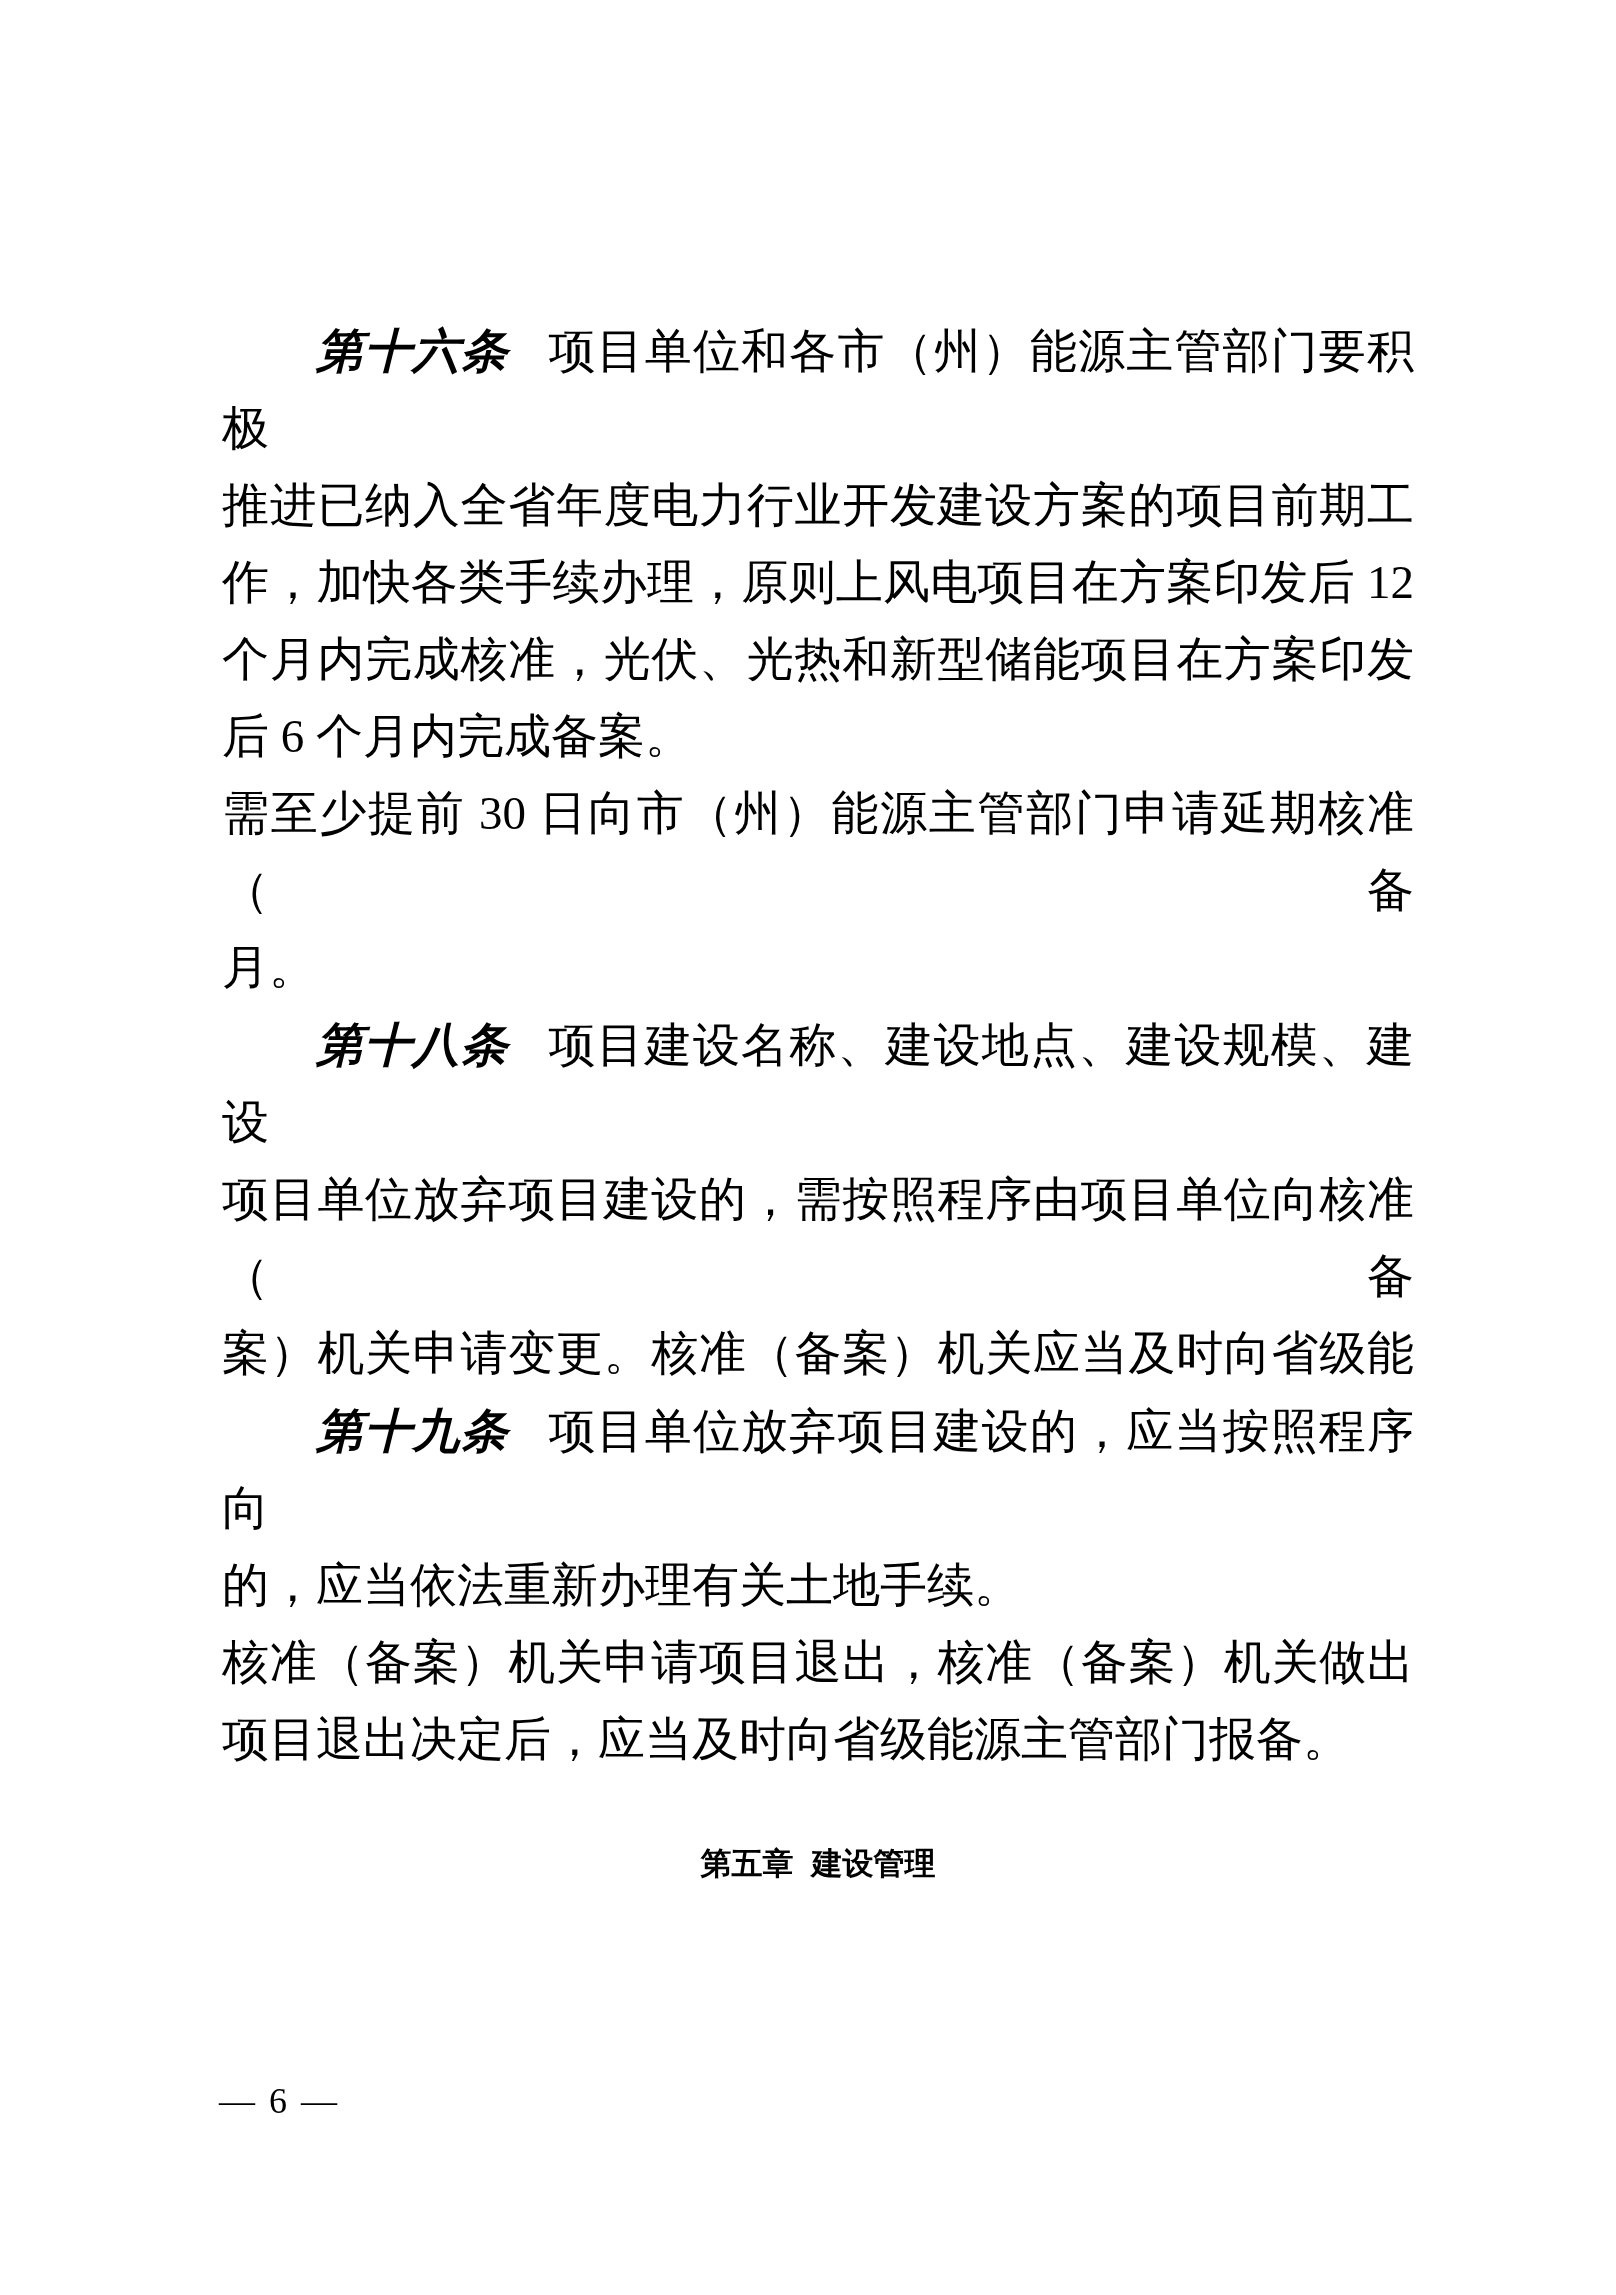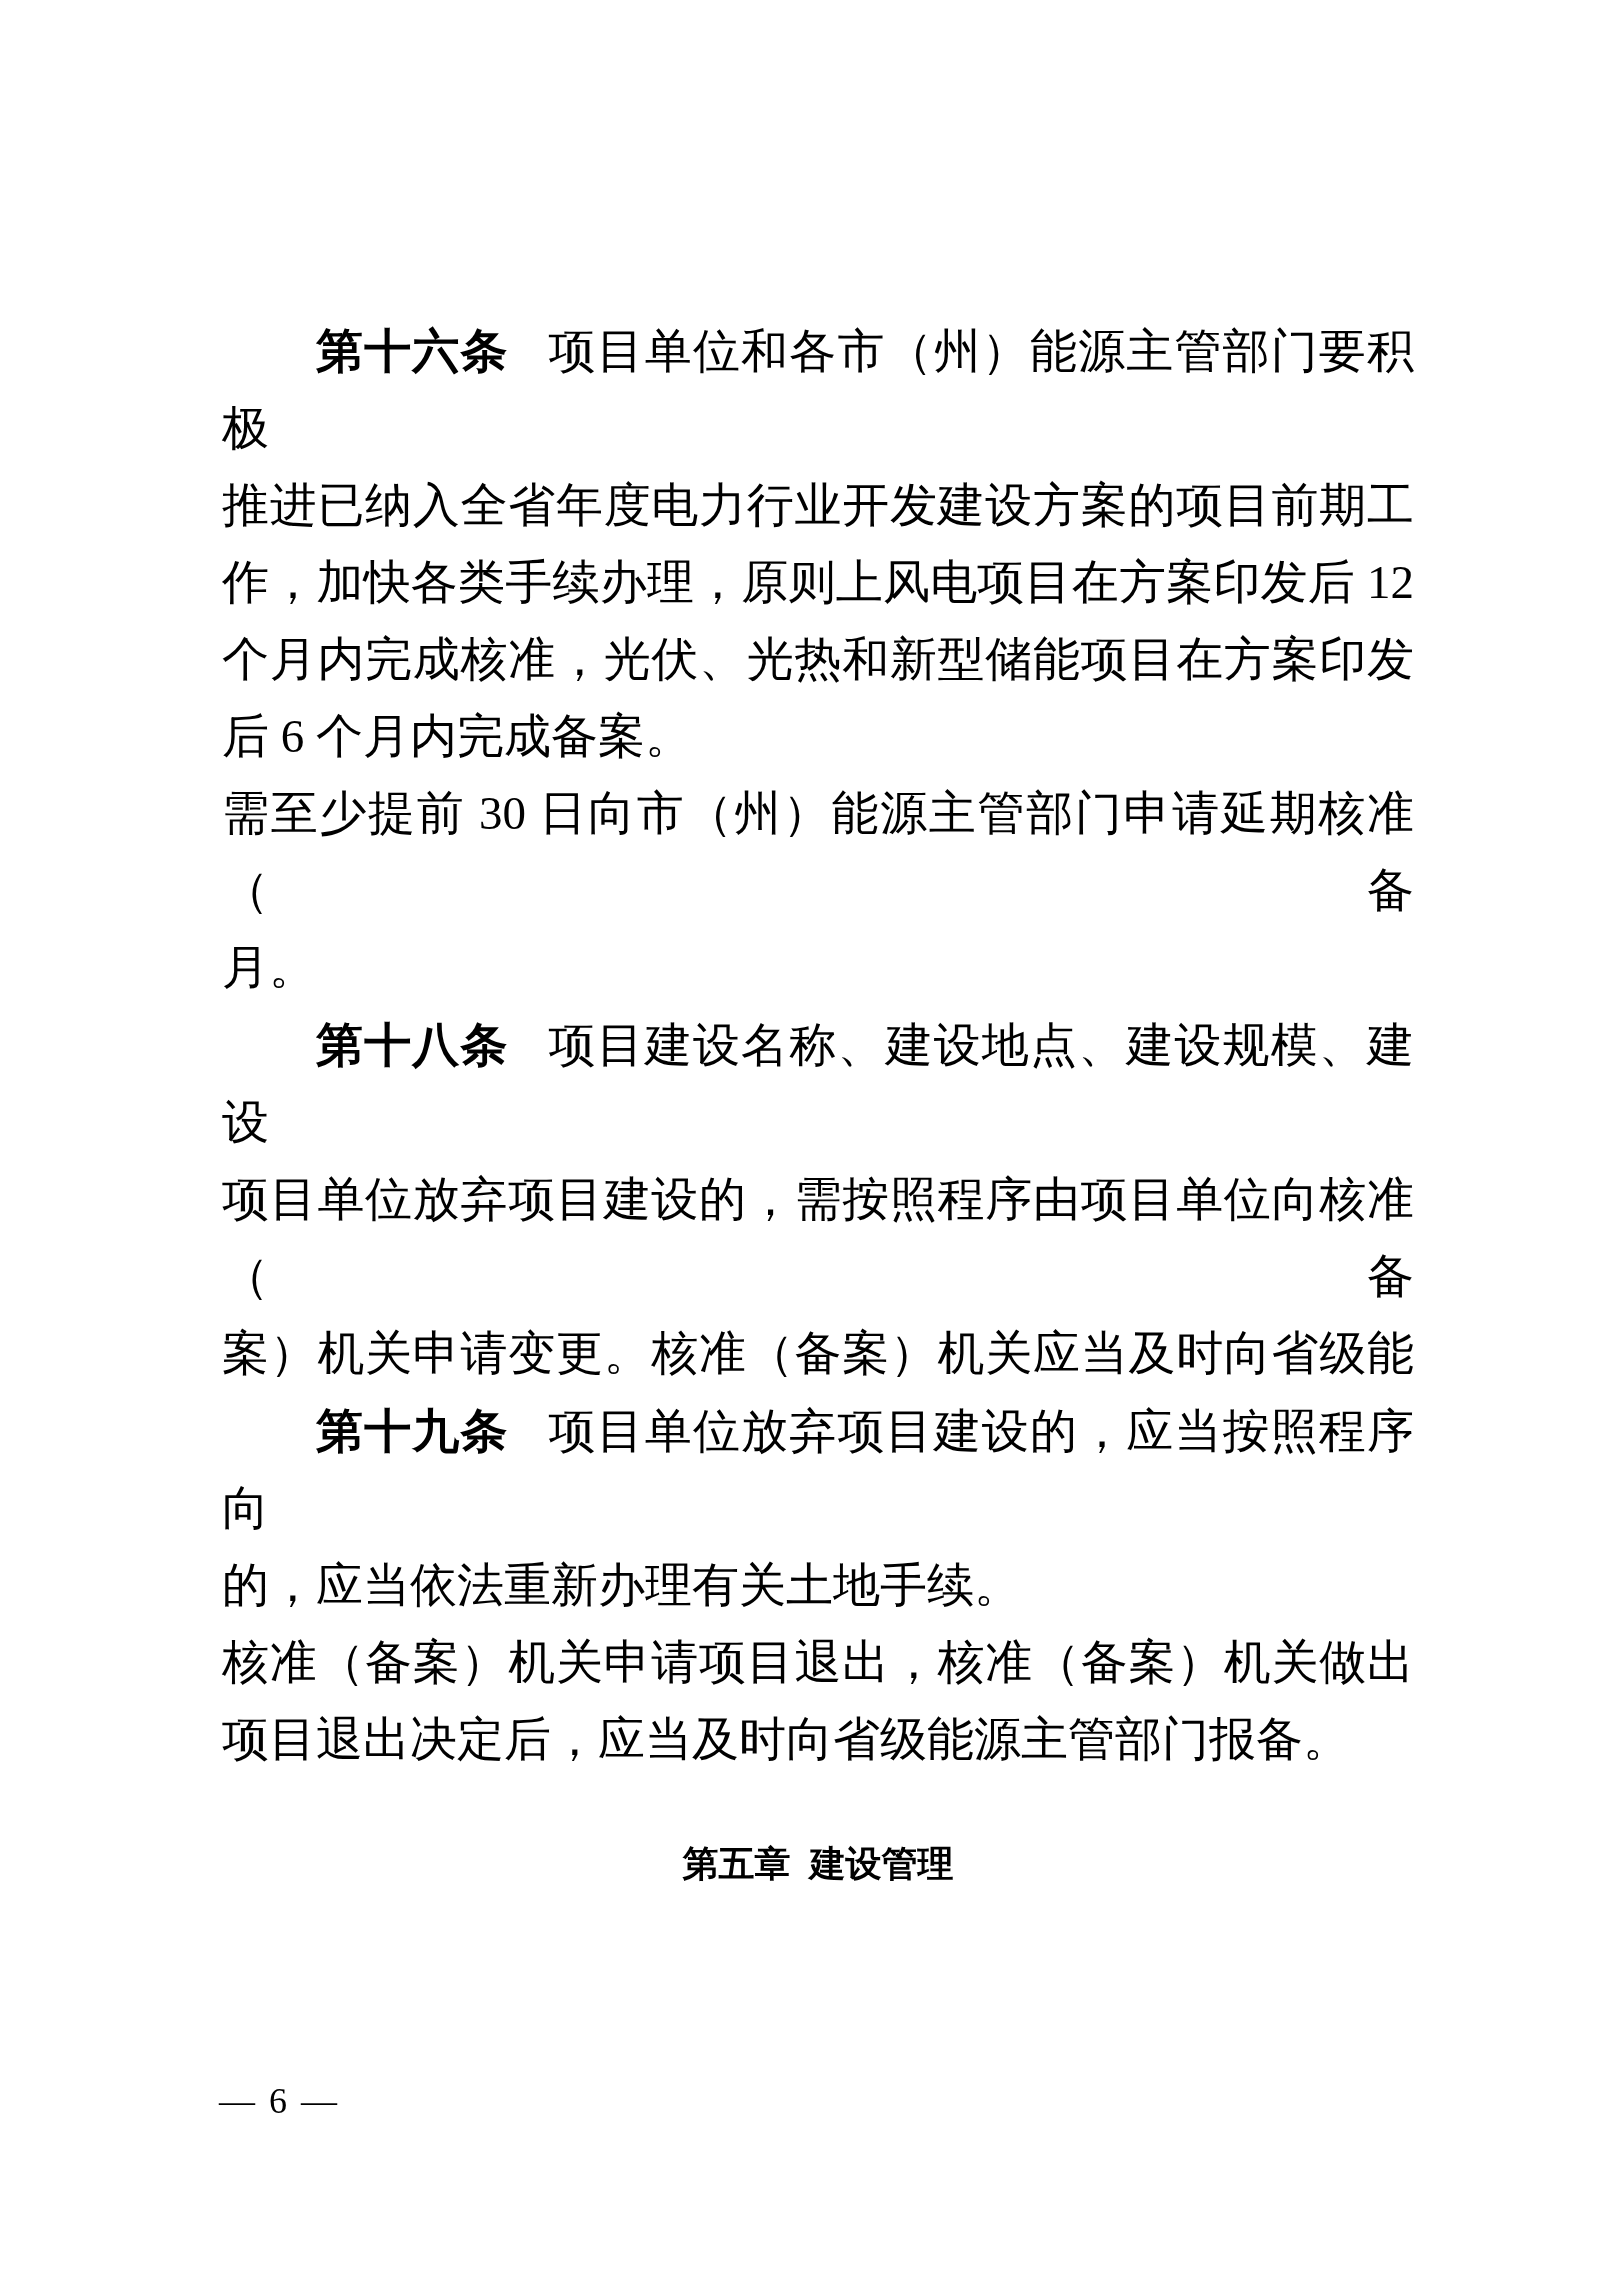--- a/index.html
+++ b/index.html
@@ -33,29 +33,30 @@
     text-align: left;
     text-align-last: left;
   }
   .line.indent {
     text-indent: 94px;
   }
   .article-label {
     font-weight: 700;
     font-family: "Liberation Sans", sans-serif;
     margin-right: 0.85em;
+    font-style: italic;
   }
   .chapter-heading {
     margin-top: 47px;
     margin-bottom: 76px;
     text-align: center;
     text-align-last: center;
     font-weight: 700;
     font-family: "Liberation Sans", sans-serif;
-    font-size: 36px;
+    font-size: 31px;
     word-spacing: 9.2px;
   }
   .page-footer {
     position: absolute;
     left: 219px;
     top: 2083px;
     font-size: 36px;
     line-height: 36px;
     letter-spacing: 2.5px;
     font-family: "Liberation Serif", serif;

